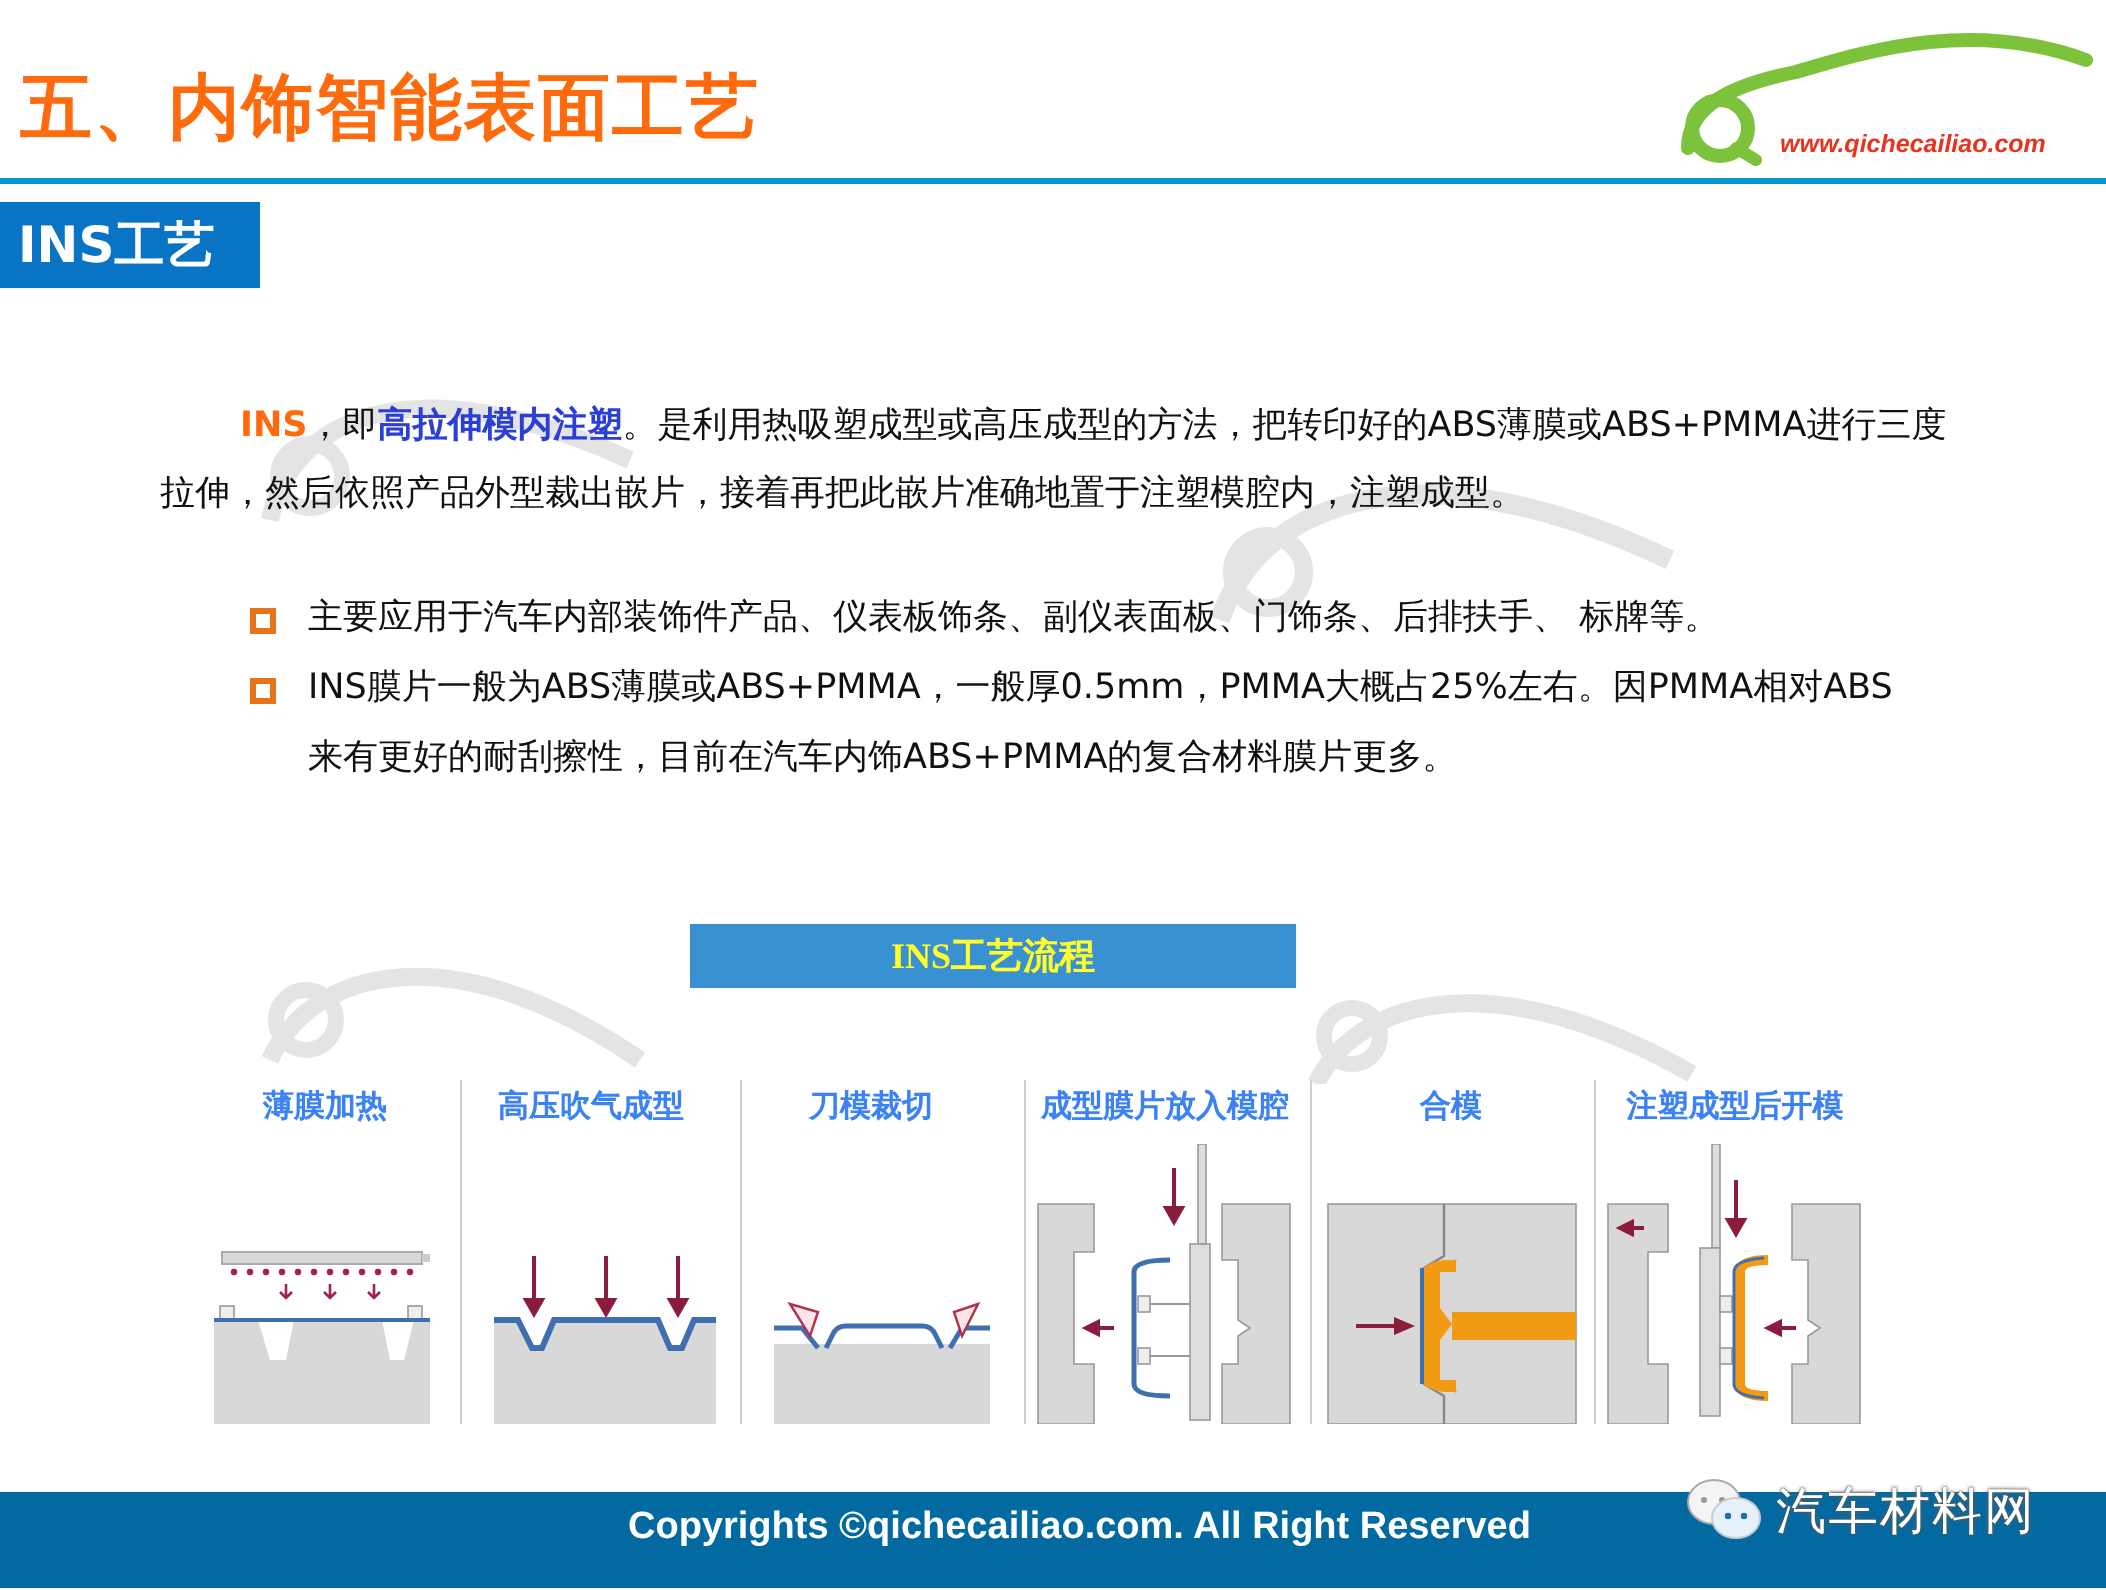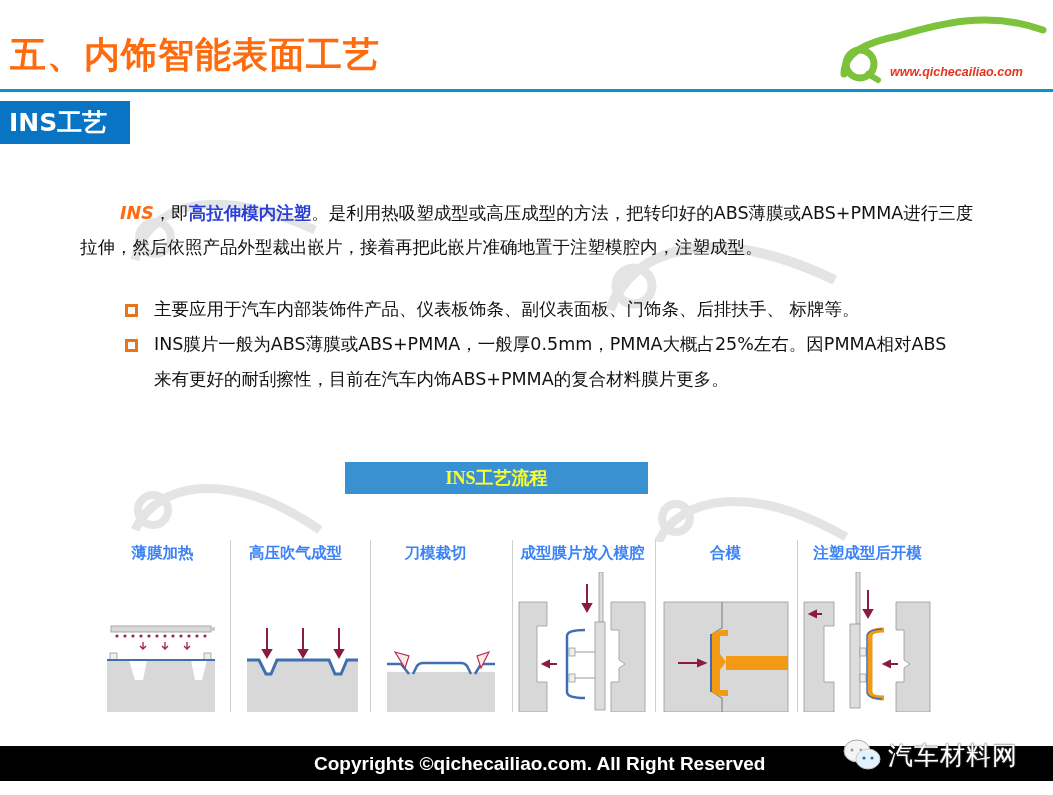--- a/index.html
+++ b/index.html
@@ -35,21 +35,21 @@
   }
 
   .watermark { position: absolute; opacity: 0.22; pointer-events: none; }
   .watermark svg { display: block; }
 
   .intro {
     position: absolute; left: 80px; top: 196px; width: 900px;
     font-size: 17.5px; line-height: 34px; color: #111;
   }
   .intro .indent { display: inline-block; width: 40px; }
-  .intro .kw-orange { color: #ff6a0d; font-weight: bold; font-style: italic; }
+  .intro .kw-orange { color: #ff6a0d; font-weight: bold; }
   .intro .kw-blue { color: #2b3fd6; font-weight: bold; }
 
   .bullets { position: absolute; left: 122px; top: 292px; width: 840px; }
   .bullet {
     position: relative; padding-left: 32px;
     font-size: 17.5px; line-height: 35px; color: #111;
   }
   .bullet .box {
     position: absolute; left: 3px; top: 12px; width: 13px; height: 13px;
     border: 3px solid #e8741a; background: #fff;
@@ -64,22 +64,22 @@
   .steps { position: absolute; left: 105px; top: 538px; width: 830px; height: 175px; }
   .step { position: absolute; top: 0; height: 175px; }
   .step-label {
     position: absolute; left: 0; right: 0; top: 5px; text-align: center;
     font-size: 15.5px; font-weight: bold; color: #3b82f6; white-space: nowrap;
   }
   .step-sep { position: absolute; top: 2px; width: 1px; height: 172px; background: #cfcfcf; }
   .step svg { position: absolute; left: 0; top: 34px; }
 
   .footer {
-    position: absolute; left: 0; top: 746px; width: 1053px; height: 35px;
-    background: #000000;
+    position: absolute; left: 0; top: 746px; width: 1053px; height: 48px;
+    background: #0369a1;
   }
   .footer-copy {
     position: absolute; left: 314px; top: 0; line-height: 36px;
     color: #ffffff; font-weight: bold; font-size: 19px;
     font-family: "Liberation Sans", sans-serif;
   }
   .footer-wechat {
     position: absolute; left: 842px; top: 732px; height: 40px; display: flex; align-items: flex-end;
   }
   .footer-wechat-text {

